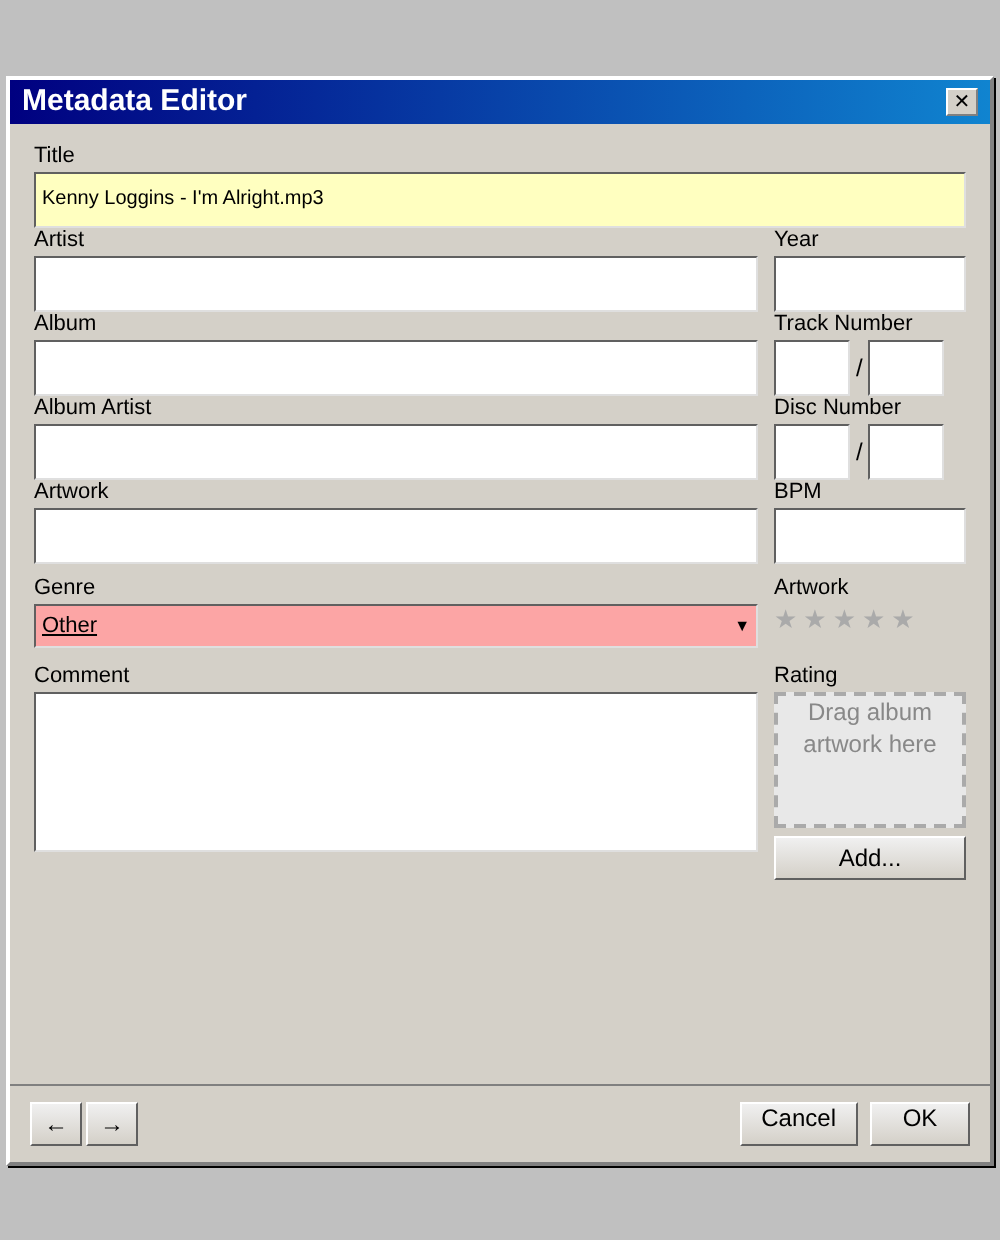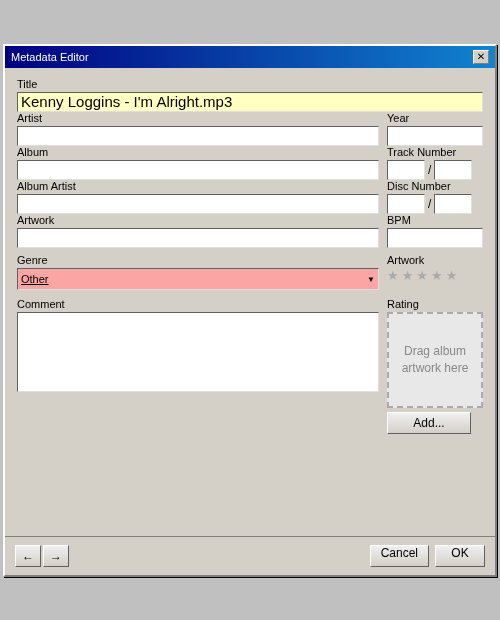--- a/index.html
+++ b/index.html
@@ -32,22 +32,22 @@
       background: linear-gradient(to right, #000080, #1084d0);
       color: white;
       padding: 3px 6px;
       display: flex;
       justify-content: space-between;
       align-items: center;
       height: 22px;
     }
 
     .title-bar-text {
-      font-size: 11px;
-      font-weight: normal;
+      font-size: 15px;
+      font-weight: bold;
     }
 
     .title-bar-close {
       width: 16px;
       height: 14px;
       background: #d4d0c8;
       border: 1px solid #808080;
       border-top-color: #ffffff;
       border-left-color: #ffffff;
       display: flex;
@@ -89,22 +89,22 @@
 
     input[type="text"] {
       width: 100%;
       height: 20px;
       background: #ffffc0;
       border: 1px solid #808080;
       border-top-color: #606060;
       border-left-color: #606060;
       border-bottom-color: #dfdfdf;
       border-right-color: #dfdfdf;
-      padding: 1px 3px;
-      font-size: 15px;
+      padding: 13px 3px;
+      font-size: 10px;
       outline: none;
     }
 
     input[type="text"].normal {
       background: #ffffff;
     }
 
     .track-disc-row {
       display: flex;
       align-items: center;
@@ -164,35 +164,35 @@
       border-bottom-color: #dfdfdf;
       border-right-color: #dfdfdf;
       padding: 2px 3px;
       font-size: 11px;
       outline: none;
       resize: none;
     }
 
     .artwork-box {
       width: 96px;
-      height: 96px;
+      height: 68px;
       border: 2px dashed #aaaaaa;
       background: #e8e8e8;
       display: flex;
-      align-items: center;
+      align-items: flex-start;
       justify-content: center;
       text-align: center;
       color: #888888;
       font-size: 11px;
       line-height: 1.4;
       margin-top: 0;
     }
 
     .add-button {
-      width: 84px;
+      width: 96px;
       height: 22px;
       background: linear-gradient(to bottom, #f0f0f0, #d4d0c8);
       border: 1px solid #808080;
       border-top-color: #ffffff;
       border-left-color: #ffffff;
       border-bottom-color: #606060;
       border-right-color: #606060;
       cursor: pointer;
       font-size: 11px;
       margin-top: 4px;

